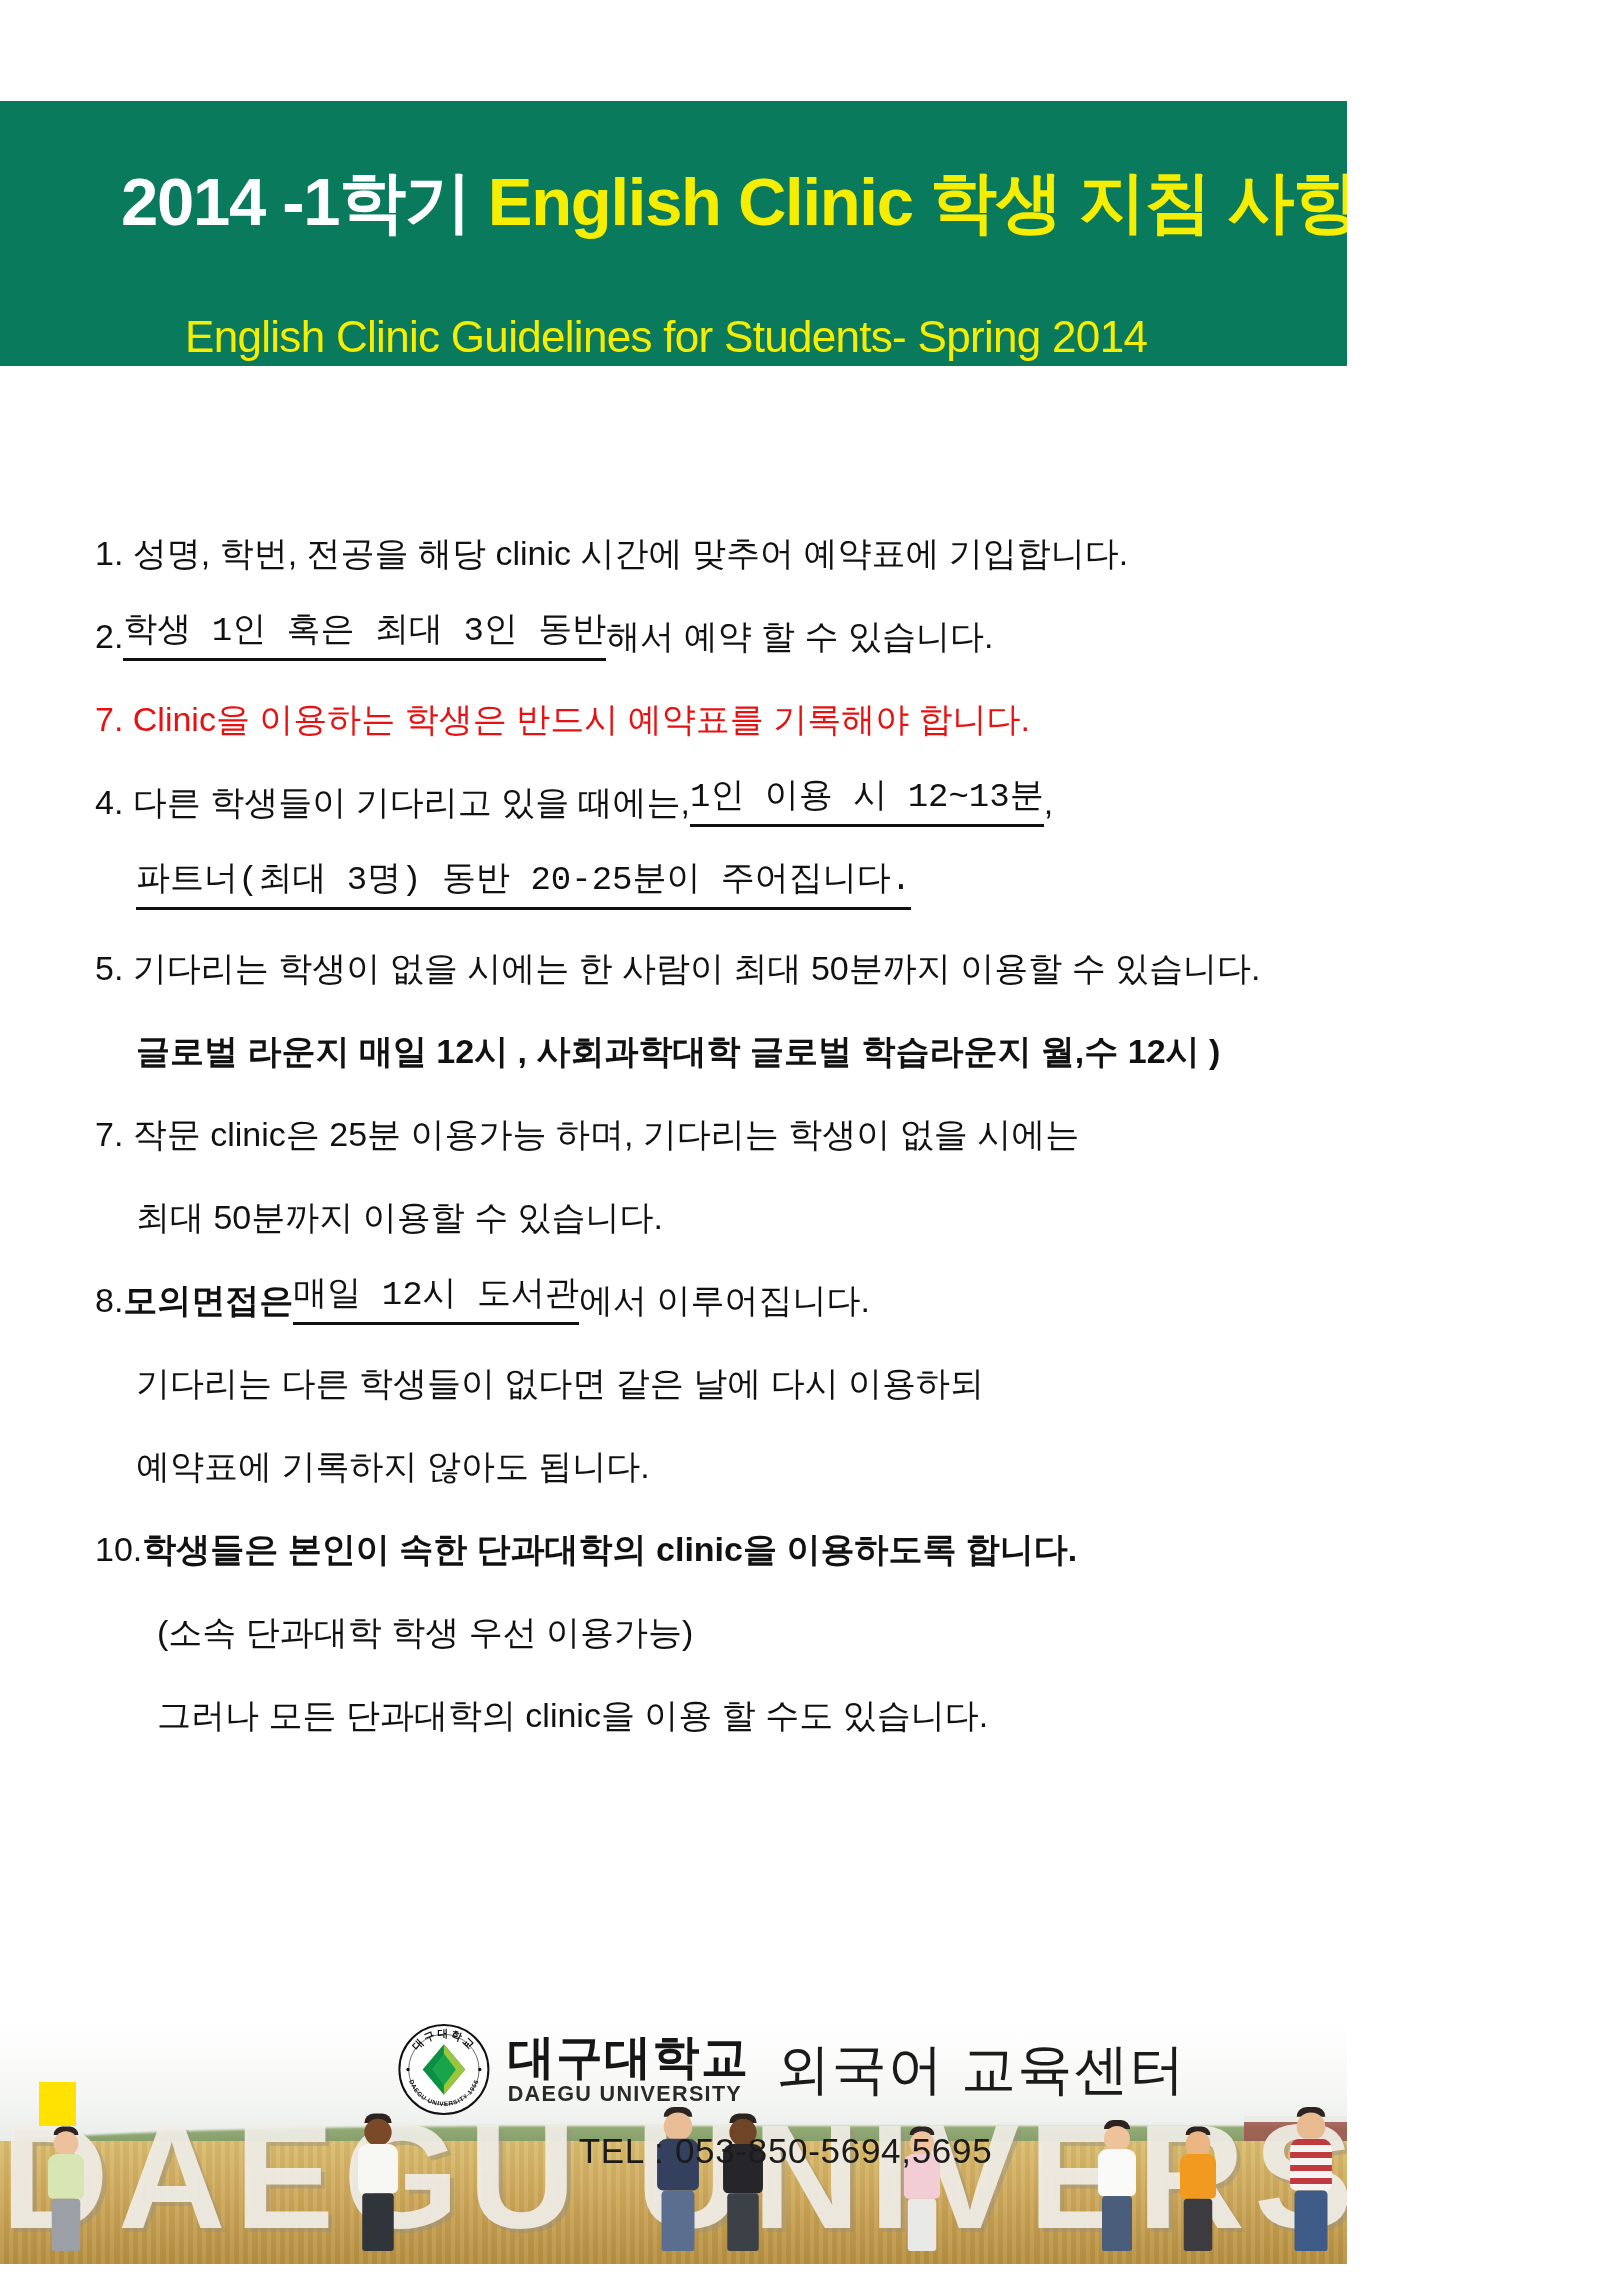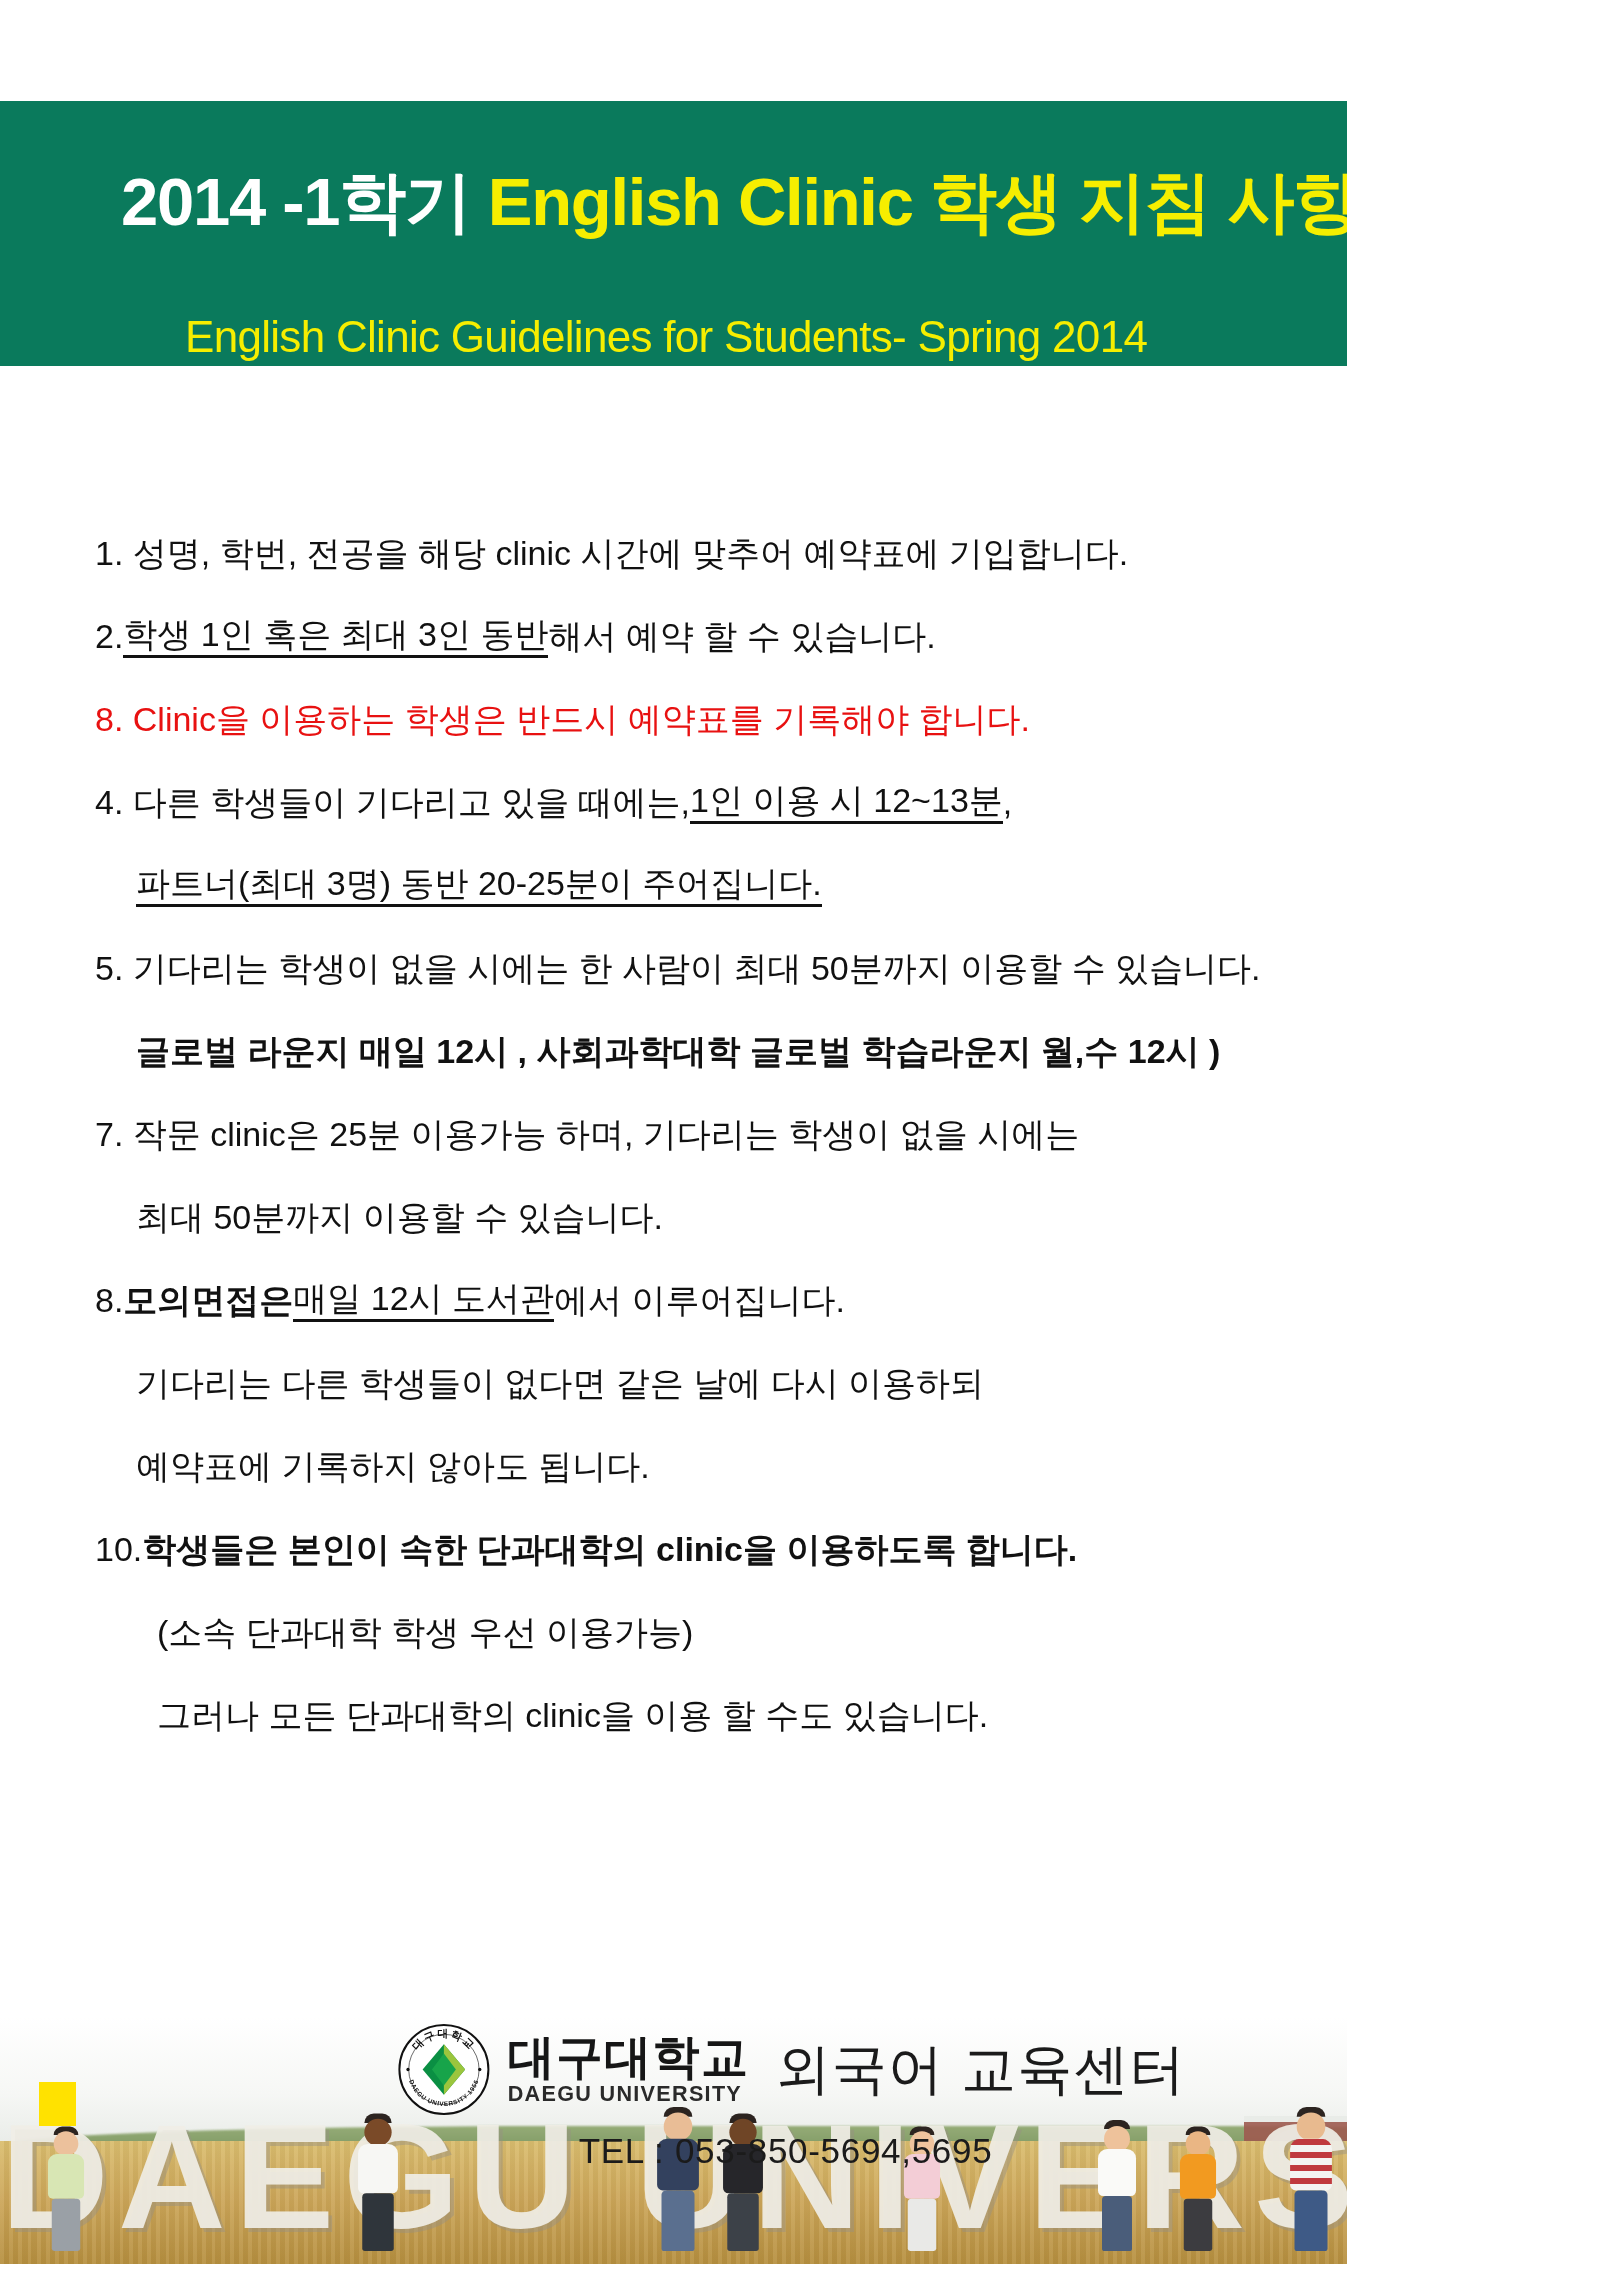--- a/index.html
+++ b/index.html
@@ -13,21 +13,21 @@
   .t1 .w{color:#ffffff;}
   .t1 .y{color:var(--yellow,#f6ee00);}
   .t2{position:absolute;left:185px;top:168px;font-size:44px;font-weight:400;letter-spacing:-0.7px;color:var(--yellow,#f6ee00);white-space:nowrap;margin-top:43px;}
   
   .glist{position:absolute;left:0;top:504px;width:1623px;}
   .line{height:83px;line-height:83px;font-size:34px;white-space:nowrap;padding-left:95px;}
   .line.ind1{padding-left:136px;}
   .line.ind2{padding-left:157px;}
   .line span{display:inline-block;line-height:1.2;vertical-align:middle;margin-top:10px;}
   .line .b{font-weight:700;}
-  .line .u{border-bottom:3.3px solid currentColor;padding-bottom:0;}
+  .line .u{border-bottom:3.3px solid currentColor;padding-bottom:7px;font-family:Liberation Mono, monospace;}
   .line .r{color:var(--red,#e81111);}
   
   .photo{position:absolute;left:0;top:2017px;width:1623px;height:247px;overflow:hidden;background:#f4f5f3;}
   .sky{position:absolute;left:0;top:0;width:100%;height:52%;background:linear-gradient(#ffffff 0%,#f6f7f5 60%,#e9ece8 100%);}
   .treeband{position:absolute;left:0;top:44%;width:100%;height:16%;
     background:linear-gradient(#86a062,#5d7f43);border-radius:40% 30% 20% 35%/60% 50% 40% 55%;opacity:.85;filter:blur(1.3px);}
   .building{position:absolute;right:98px;top:40%;width:281px;height:41px;background:#9e5b50;border-top:6.5px solid #e9ece8;opacity:.9;}
   .field{position:absolute;left:0;bottom:0;width:100%;height:50%;
     background:linear-gradient(#dabd6e 0%,#cda75a 45%,#b68f3f 100%);}
   .field::after{content:"";position:absolute;inset:0;
@@ -58,21 +58,21 @@
   <div class="banner">
     <div class="t1">
       <span class="w">2014 -1학기 </span><span class="y">English Clinic 학생 지침 사항</span>
     </div>
     <div class="t2">English Clinic Guidelines for Students- Spring 2014</div>
   </div>
 
   <div class="glist">
       <div class="line ind0"><span class="">1. 성명, 학번, 전공을 해당 clinic 시간에 맞추어 예약표에 기입합니다.</span></div>
       <div class="line ind0"><span class="">2. </span><span class="u ">학생 1인 혹은 최대 3인 동반</span><span class="">해서 예약 할 수 있습니다.</span></div>
-      <div class="line ind0"><span class="r">8. Clinic을 이용하는 학생은 반드시 예약표를 기록해야 합니다.</span></div>
+      <div class="line ind0"><span class="r">7. Clinic을 이용하는 학생은 반드시 예약표를 기록해야 합니다.</span></div>
       <div class="line ind0"><span class="">4. 다른 학생들이 기다리고 있을 때에는, </span><span class="u ">1인 이용 시 12~13분</span><span class="">,</span></div>
       <div class="line ind1"><span class="u ">파트너(최대 3명) 동반 20-25분이 주어집니다.</span></div>
       <div class="line ind0"><span class="">5. 기다리는 학생이 없을 시에는 한 사람이 최대 50분까지 이용할 수 있습니다.</span></div>
       <div class="line ind1"><span class="b ">글로벌 라운지 매일 12시 , 사회과학대학 글로벌 학습라운지 월,수 12시 )</span></div>
       <div class="line ind0"><span class="">7. 작문 clinic은 25분 이용가능 하며, 기다리는 학생이 없을 시에는</span></div>
       <div class="line ind1"><span class="">최대 50분까지 이용할 수 있습니다.</span></div>
       <div class="line ind0"><span class="">8. </span><span class="b ">모의면접은</span><span class=""> </span><span class="u ">매일 12시 도서관</span><span class="">에서 이루어집니다.</span></div>
       <div class="line ind1"><span class="">기다리는 다른 학생들이 없다면 같은 날에 다시 이용하되</span></div>
       <div class="line ind1"><span class="">예약표에 기록하지 않아도 됩니다.</span></div>
       <div class="line ind0"><span class="">10. </span><span class="b ">학생들은 본인이 속한 단과대학의 clinic을 이용하도록 합니다.</span></div>

